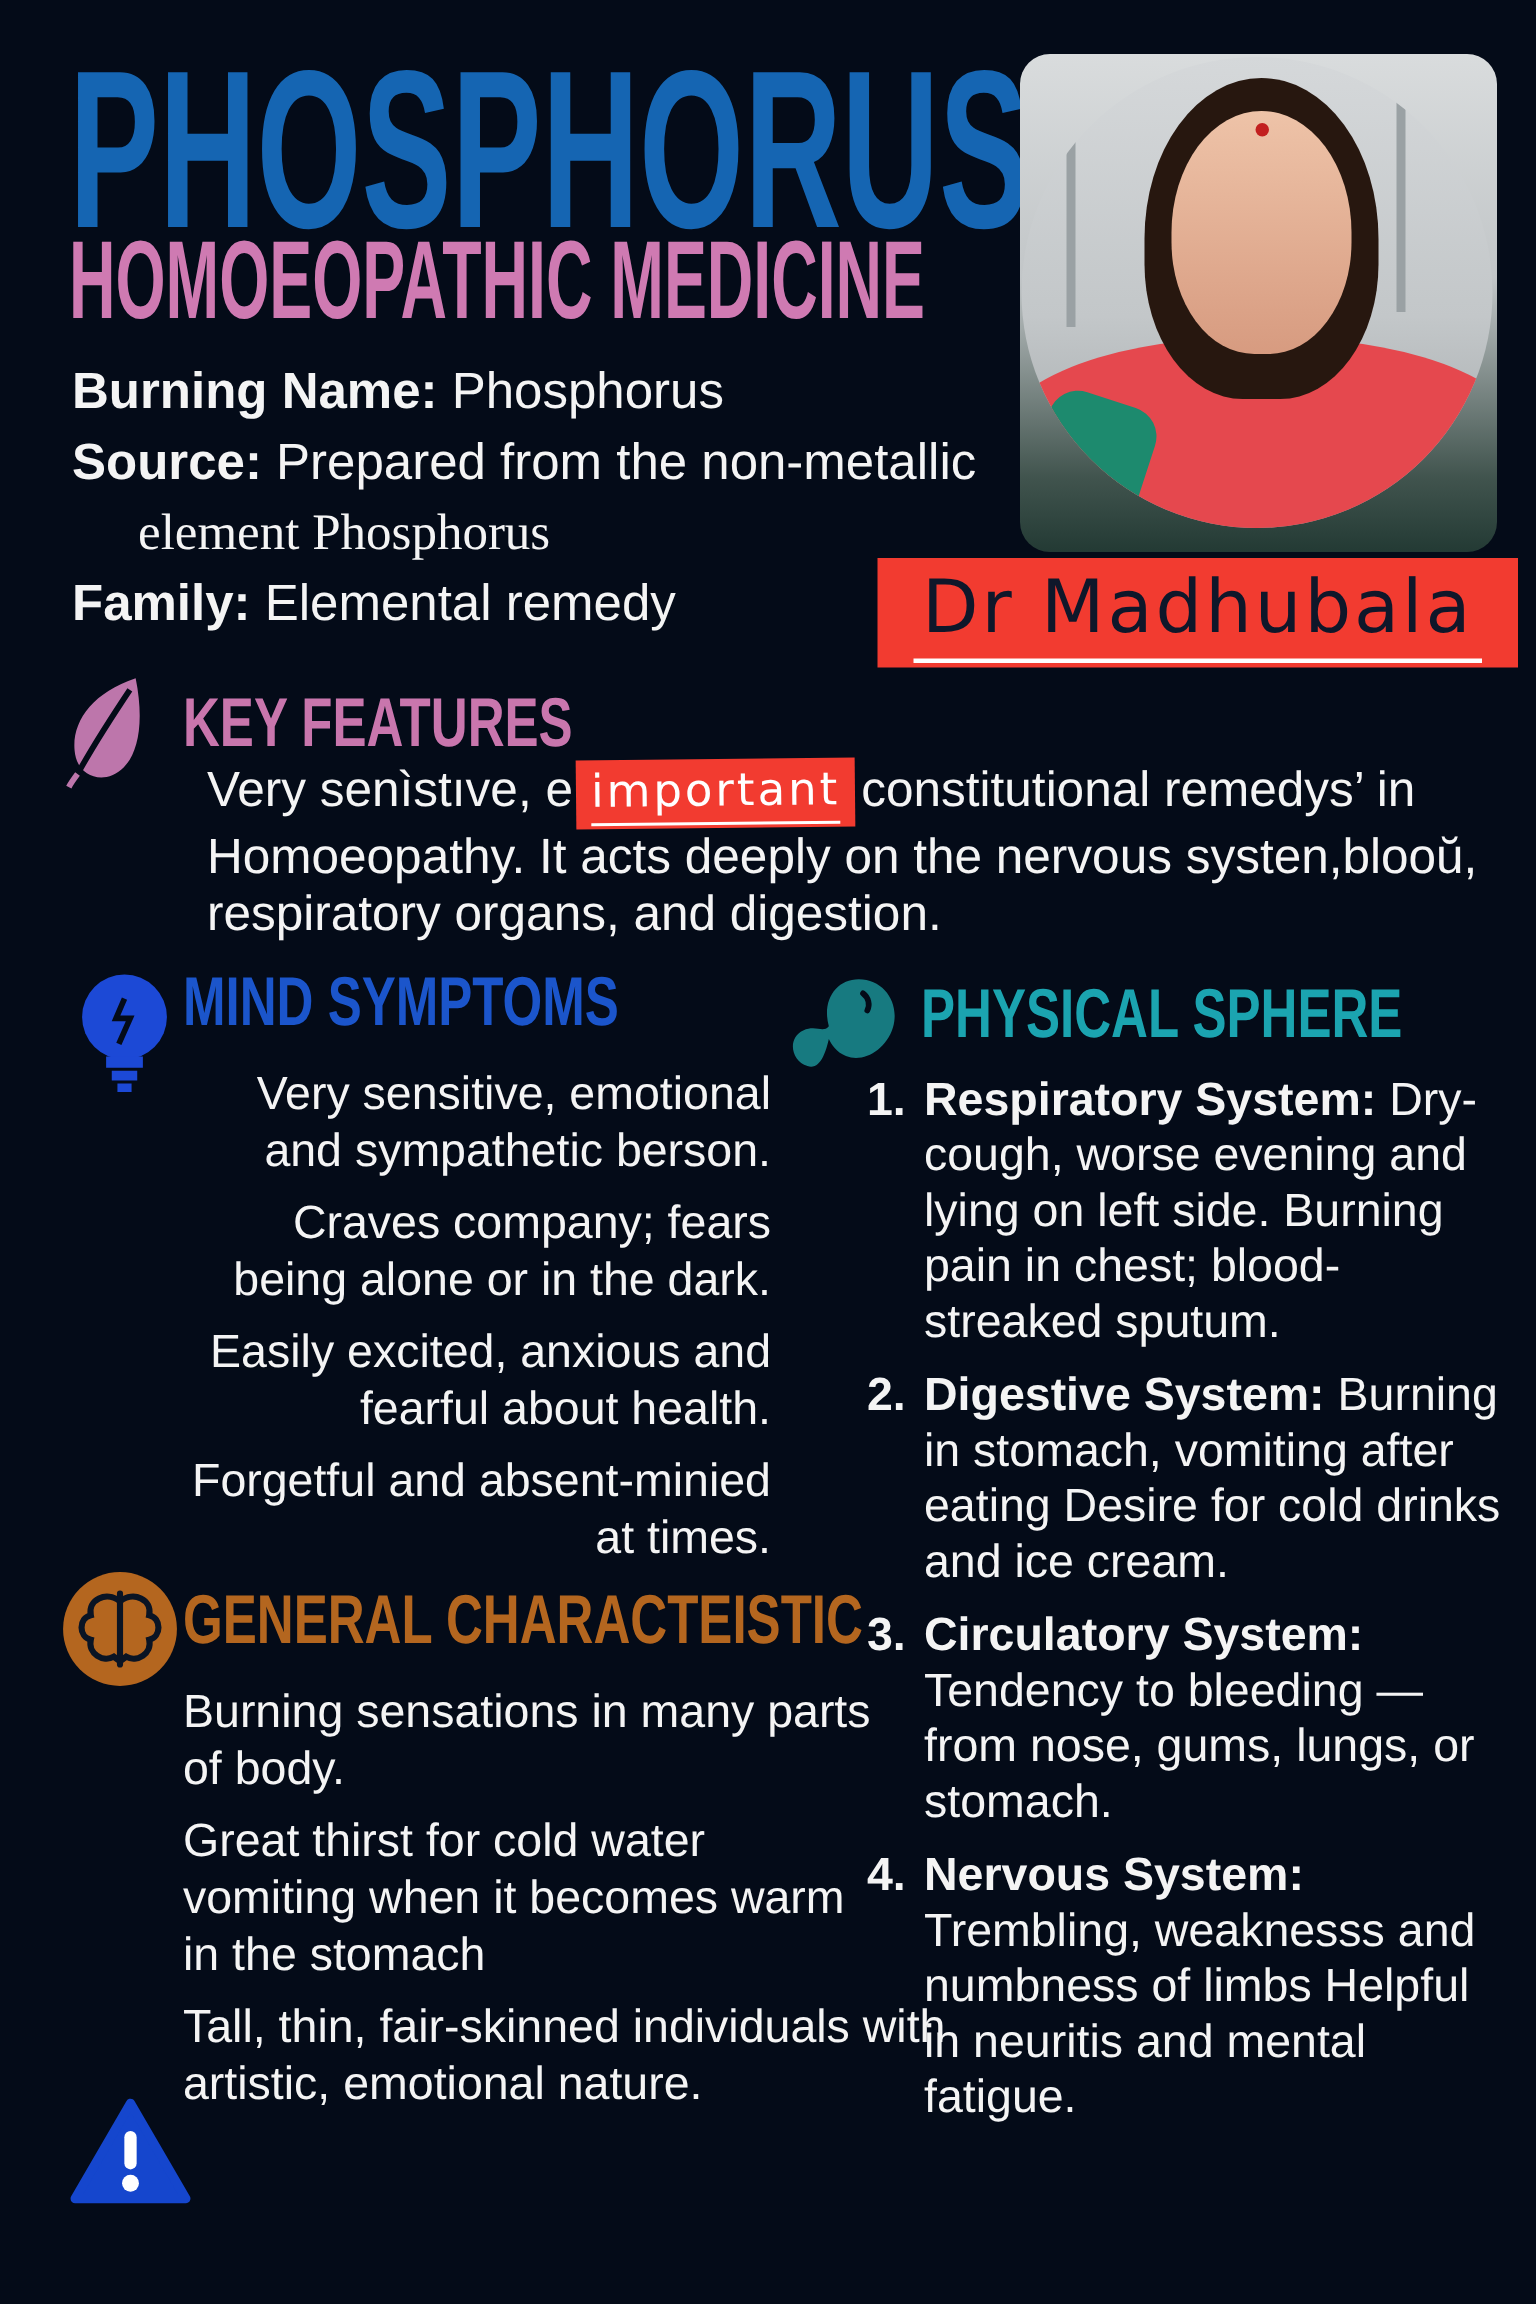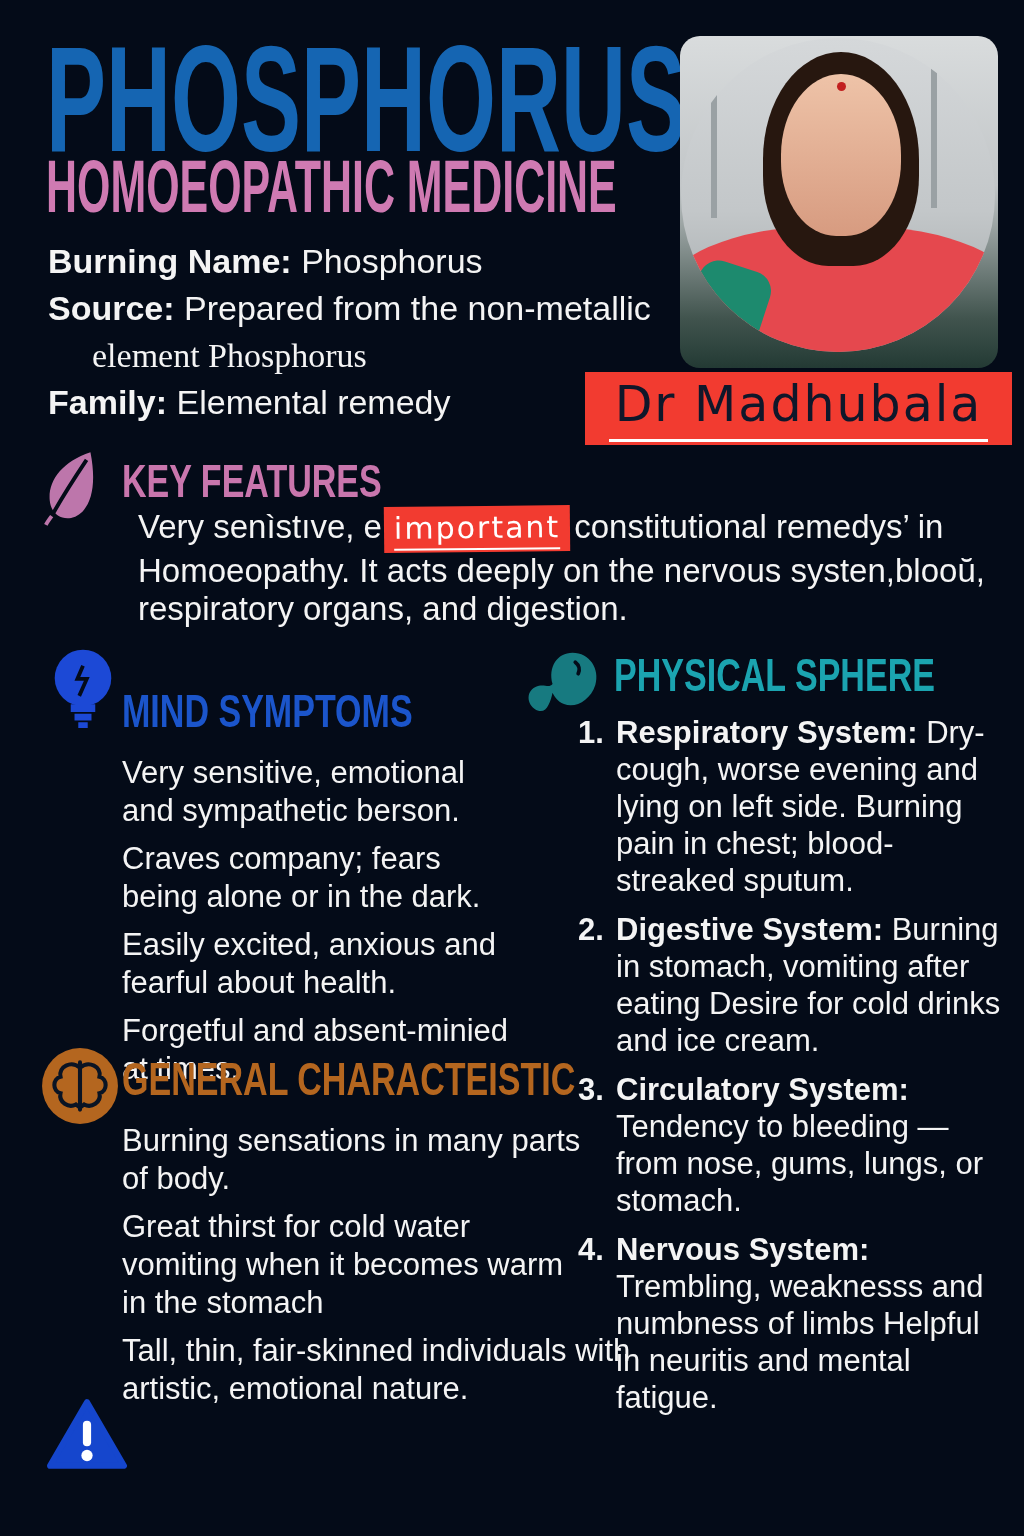--- a/index.html
+++ b/index.html
@@ -70,21 +70,21 @@
   .head-teal{color:#1ba4b0;}
   .head-orange{color:#b4661f;}
   .head-noteblue{color:#1847c0;}
   
   .kf-par{
     position:absolute;left:122px;top:506px;width:880px;
     font-size:33px;line-height:38px;margin-left:16px;
   }
   .col{position:absolute;}
   .col p{font-size:31px;line-height:38px;margin:4px 0 10px 0;}
-  .mind-col{left:122px;top:688px;width:392px;}
+  .mind-col{left:122px;top:644px;width:392px;text-align:right;}
   .mind-col .sec-head{margin-bottom:16px;}
   .gen-col{left:122px;top:1056px;width:470px;}
   .gen-col .sec-head{margin-bottom:16px;}
   .gen-col p.wide{width:520px;}
   .phys-col{left:578px;top:652px;width:440px;}
   .phys-col .sec-head{margin-left:36px;margin-bottom:16px;}
   .phys-item{display:flex;margin-bottom:12px;}
   .phys-num{width:38px;font-size:31px;line-height:37px;font-weight:700;flex:none;}
   .phys-body{width:396px;font-size:31px;line-height:37px;}
   .phys-body .t{font-weight:700;}

